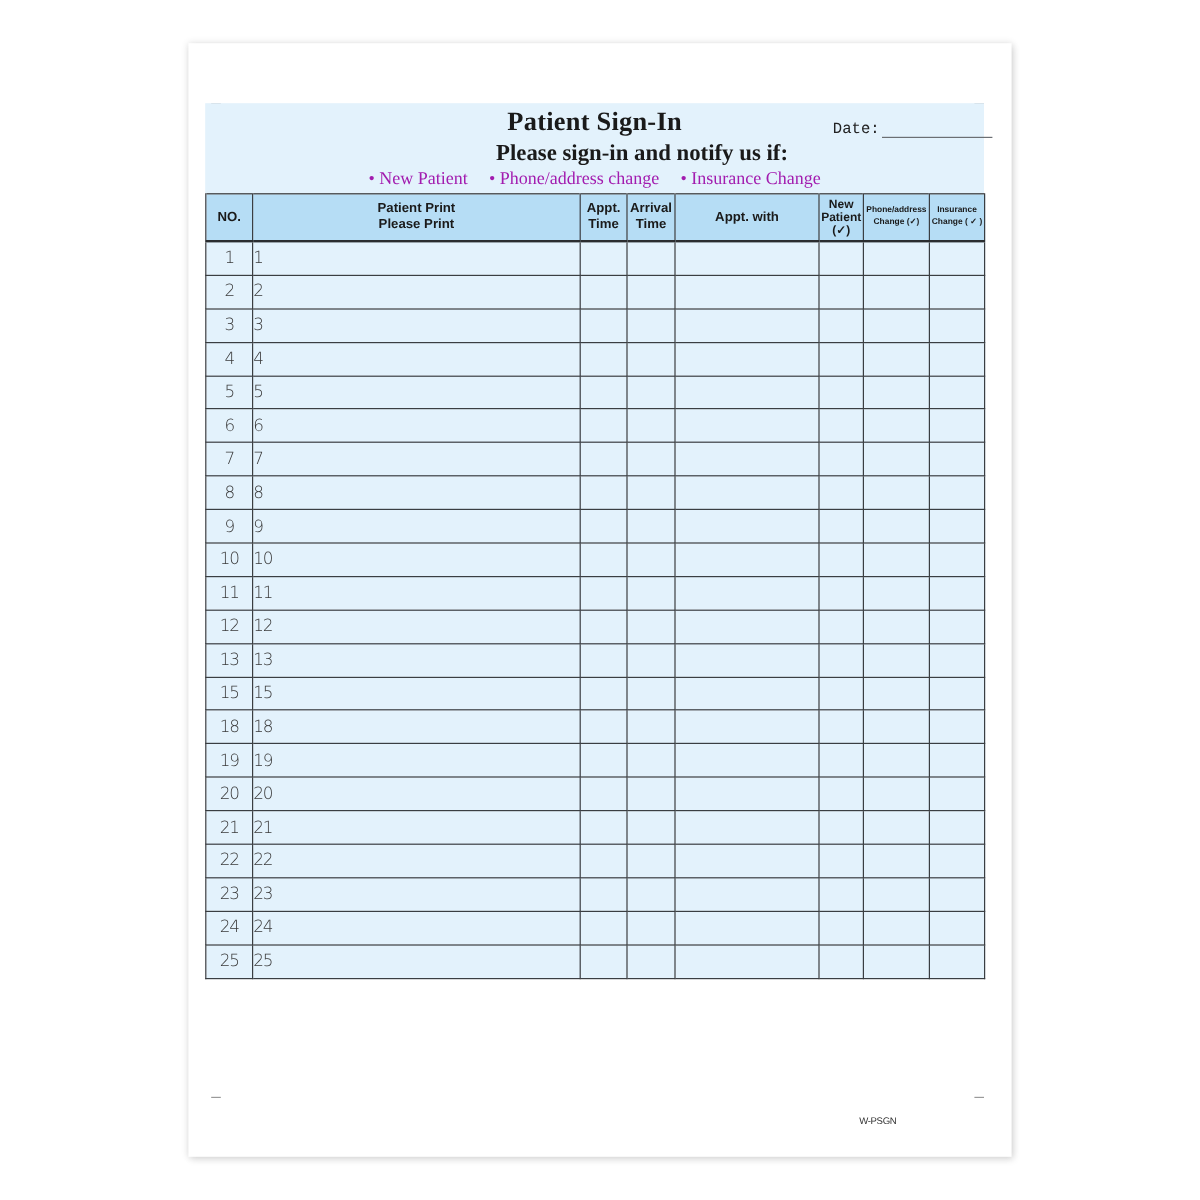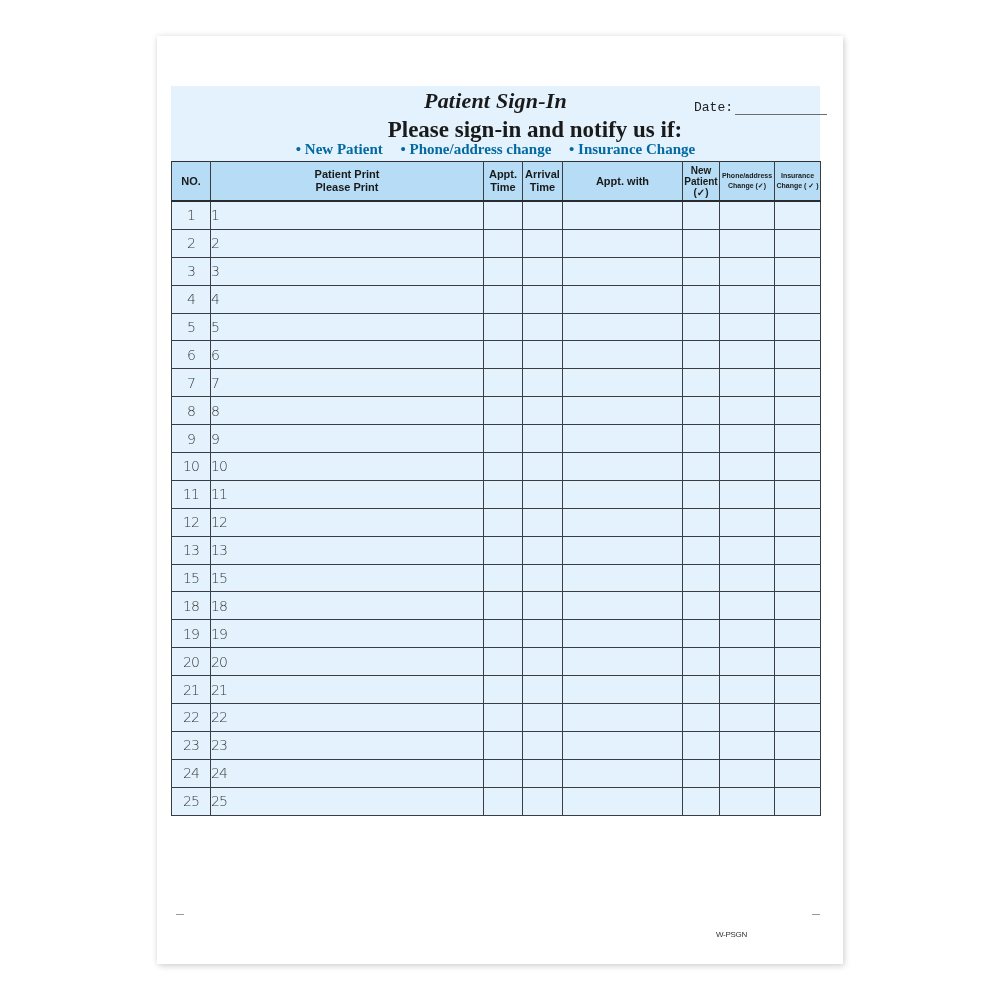--- a/index.html
+++ b/index.html
@@ -13,36 +13,36 @@
       background: #ffffff;
       box-shadow: 0 0 6px rgba(0,0,0,0.12), 2px 3px 6px rgba(0,0,0,0.10);
     }
     .crop { position: absolute; height: 1px; background: #9a9a9a; width: 8px; }
     .header-band {
       position: absolute; left: 171px; top: 86px; width: 649px; height: 75px;
       background: #e3f2fc;
     }
     .title {
       position: absolute; left: 171px; top: 88px; width: 649px; text-align: center;
-      font-family: "Liberation Serif", serif; font-style: italic; font-weight: bold;
+      font-family: "Liberation Serif", serif; font-weight: bold;
       font-size: 22px; color: #1a1a1a; letter-spacing: 0.2px;
     }
     .date {
       position: absolute; left: 694px; top: 100px;
       font-family: Liberation Mono, monospace; font-size: 13px; color: #222;
       display: flex; align-items: flex-end;
     }
     .date-line { display: inline-block; width: 92px; border-bottom: 1.5px solid #6b6f73; height: 12px; margin-left: 2px; }
     .subtitle {
       position: absolute; left: 171px; top: 117px; width: 728px; text-align: center;
-      font-family: "Liberation Serif", serif; font-weight: bold; font-size: 23px; color: #1a1a1a;
+      font-family: "Liberation Serif", serif; font-weight: bold; font-size: 19px; color: #1a1a1a;
     }
     .bullets {
       position: absolute; left: 171px; top: 141px; width: 649px; text-align: center;
-      font-family: "Liberation Serif", serif; font-size: 15px; color: #0369a1; font-weight: bold;
+      font-family: "Liberation Serif", serif; font-size: 15px; color: #a21caf;
     }
     .bullets span { margin: 0 7px; }
     table.sheet {
       position: absolute; left: 171px; top: 161px; width: 649px;
       border-collapse: collapse; table-layout: fixed;
       border: 1.5px solid #2e3236;
     }
     table.sheet th {
       background: #b6ddf5; color: #1a1a1a; font-weight: bold;
       font-size: 11px; line-height: 13px; height: 38px; padding: 0;

